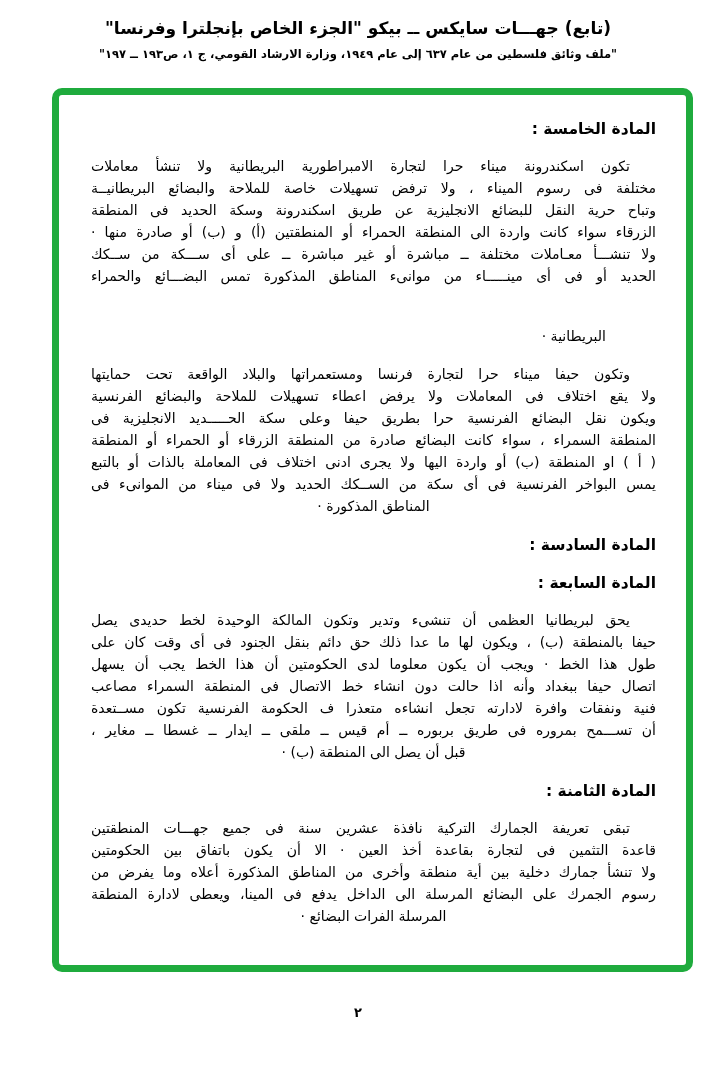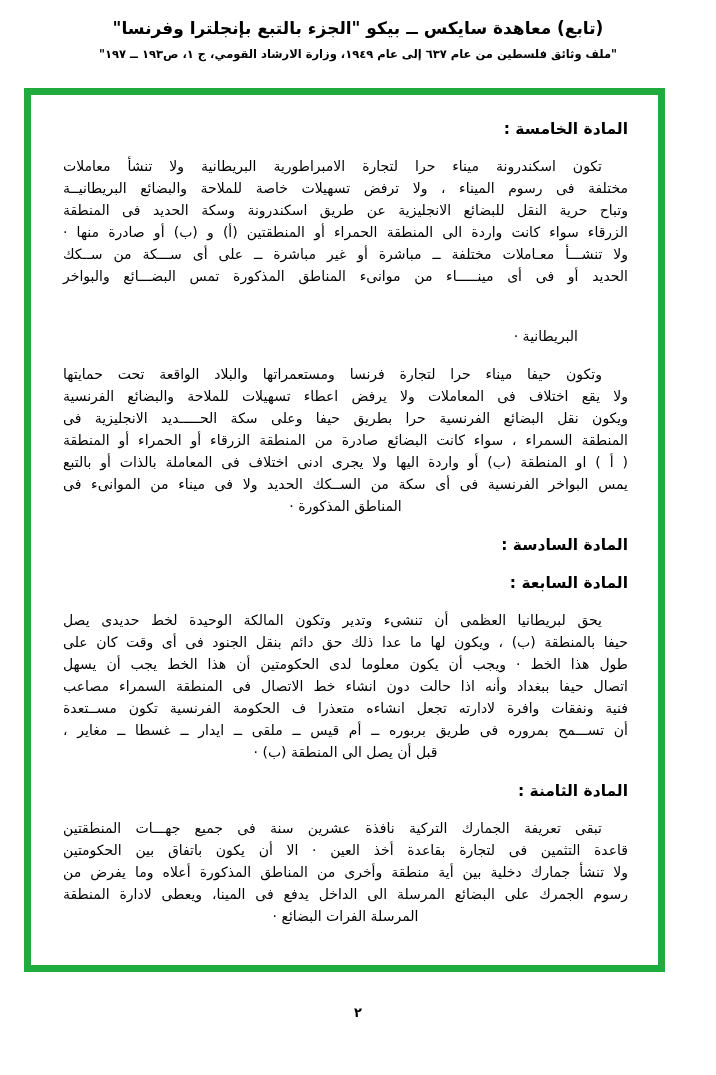--- a/index.html
+++ b/index.html
@@ -28,27 +28,27 @@
     line-height: 24px;
   }
   .doc-source {
     font-size: 11.5px;
     font-weight: bold;
     margin-top: 7px;
     letter-spacing: 0;
   }
   .green-box {
     position: absolute;
-    left: 24px;
+    left: 52px;
     top: 88px;
     width: 641px;
     height: 884px;
     box-sizing: border-box;
     border: 7px solid #1fab3d;
-    border-radius: 0;
+    border-radius: 10px;
     background: #ffffff;
   }
   .articles {
     box-sizing: border-box;
     width: 100%;
     height: 100%;
     padding: 6px 30px 0 32px;
     overflow: hidden;
   }
   .article-heading {
@@ -89,35 +89,35 @@
     font-size: 13px;
     font-weight: bold;
   }
 </style>
 </head>
 <body>
 
 <div class="page">
 
   <header class="doc-header">
-    <h1 class="doc-title">(تابع) معاهدة سايكس ــ بيكو "الجزء بالتبع بإنجلترا وفرنسا"</h1>
+    <h1 class="doc-title">(تابع) جهـــات سايكس ــ بيكو "الجزء الخاص بإنجلترا وفرنسا"</h1>
     <div class="doc-source">"ملف وثائق فلسطين من عام ٦٣٧ إلى عام ١٩٤٩، وزارة الارشاد القومي، ج ١، ص١٩٣ ــ ١٩٧"</div>
   </header>
 
   <div class="green-box" style="border-color: rgb(31, 171, 61);">
     <div class="articles">
         <section class="article">
           <h2 class="article-heading">المادة الخامسة :</h2>
           <div class="para">
             <div class="line first">تكون اسكندرونة ميناء حرا لتجارة الامبراطورية البريطانية ولا تنشأ معاملات</div>
             <div class="line">مختلفة فى رسوم الميناء ، ولا ترفض تسهيلات خاصة للملاحة والبضائع البريطانيــة</div>
             <div class="line">وتباح حرية النقل للبضائع الانجليزية عن طريق اسكندرونة وسكة الحديد فى المنطقة</div>
             <div class="line">الزرقاء سواء كانت واردة الى المنطقة الحمراء أو المنطقتين (أ) و (ب) أو صادرة منها ·</div>
             <div class="line">ولا تنشـــأ معـاملات مختلفة ــ مباشرة أو غير مباشرة ــ على أى ســـكة من ســكك</div>
-            <div class="line">الحديد أو فى أى مينـــــاء من موانىء المناطق المذكورة تمس البضـــائع والبواخر</div>
+            <div class="line">الحديد أو فى أى مينـــــاء من موانىء المناطق المذكورة تمس البضـــائع والحمراء</div>
             <div class="line last-right">البريطانية ·</div>
           </div>
           <div class="para">
             <div class="line first">وتكون حيفا ميناء حرا لتجارة فرنسا ومستعمراتها والبلاد الواقعة تحت حمايتها</div>
             <div class="line">ولا يقع اختلاف فى المعاملات ولا يرفض اعطاء تسهيلات للملاحة والبضائع الفرنسية</div>
             <div class="line">ويكون نقل البضائع الفرنسية حرا بطريق حيفا وعلى سكة الحـــــديد الانجليزية فى</div>
             <div class="line">المنطقة السمراء ، سواء كانت البضائع صادرة من المنطقة الزرقاء أو الحمراء أو المنطقة</div>
             <div class="line">( أ ) او المنطقة (ب) أو واردة اليها ولا يجرى ادنى اختلاف فى المعاملة بالذات أو بالتبع</div>
             <div class="line">يمس البواخر الفرنسية فى أى سكة من الســكك الحديد ولا فى ميناء من الموانىء فى</div>
             <div class="line last-center">المناطق المذكورة ·</div>

